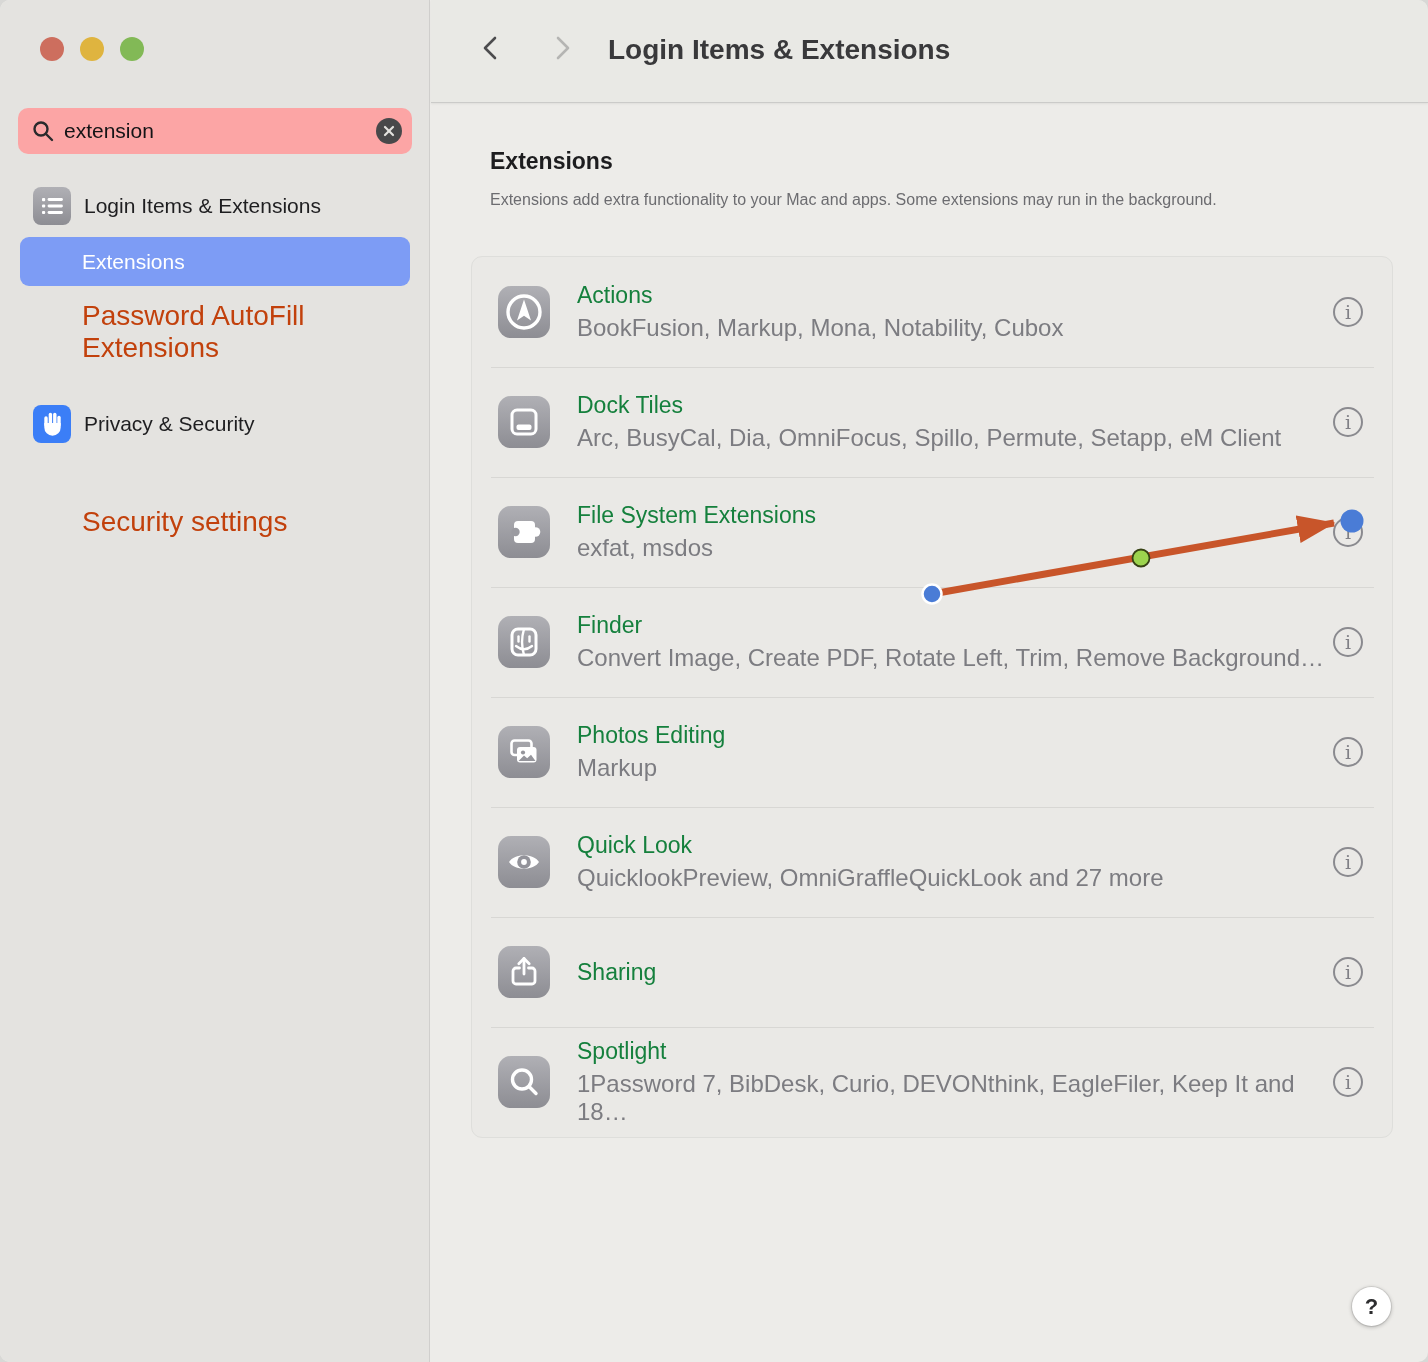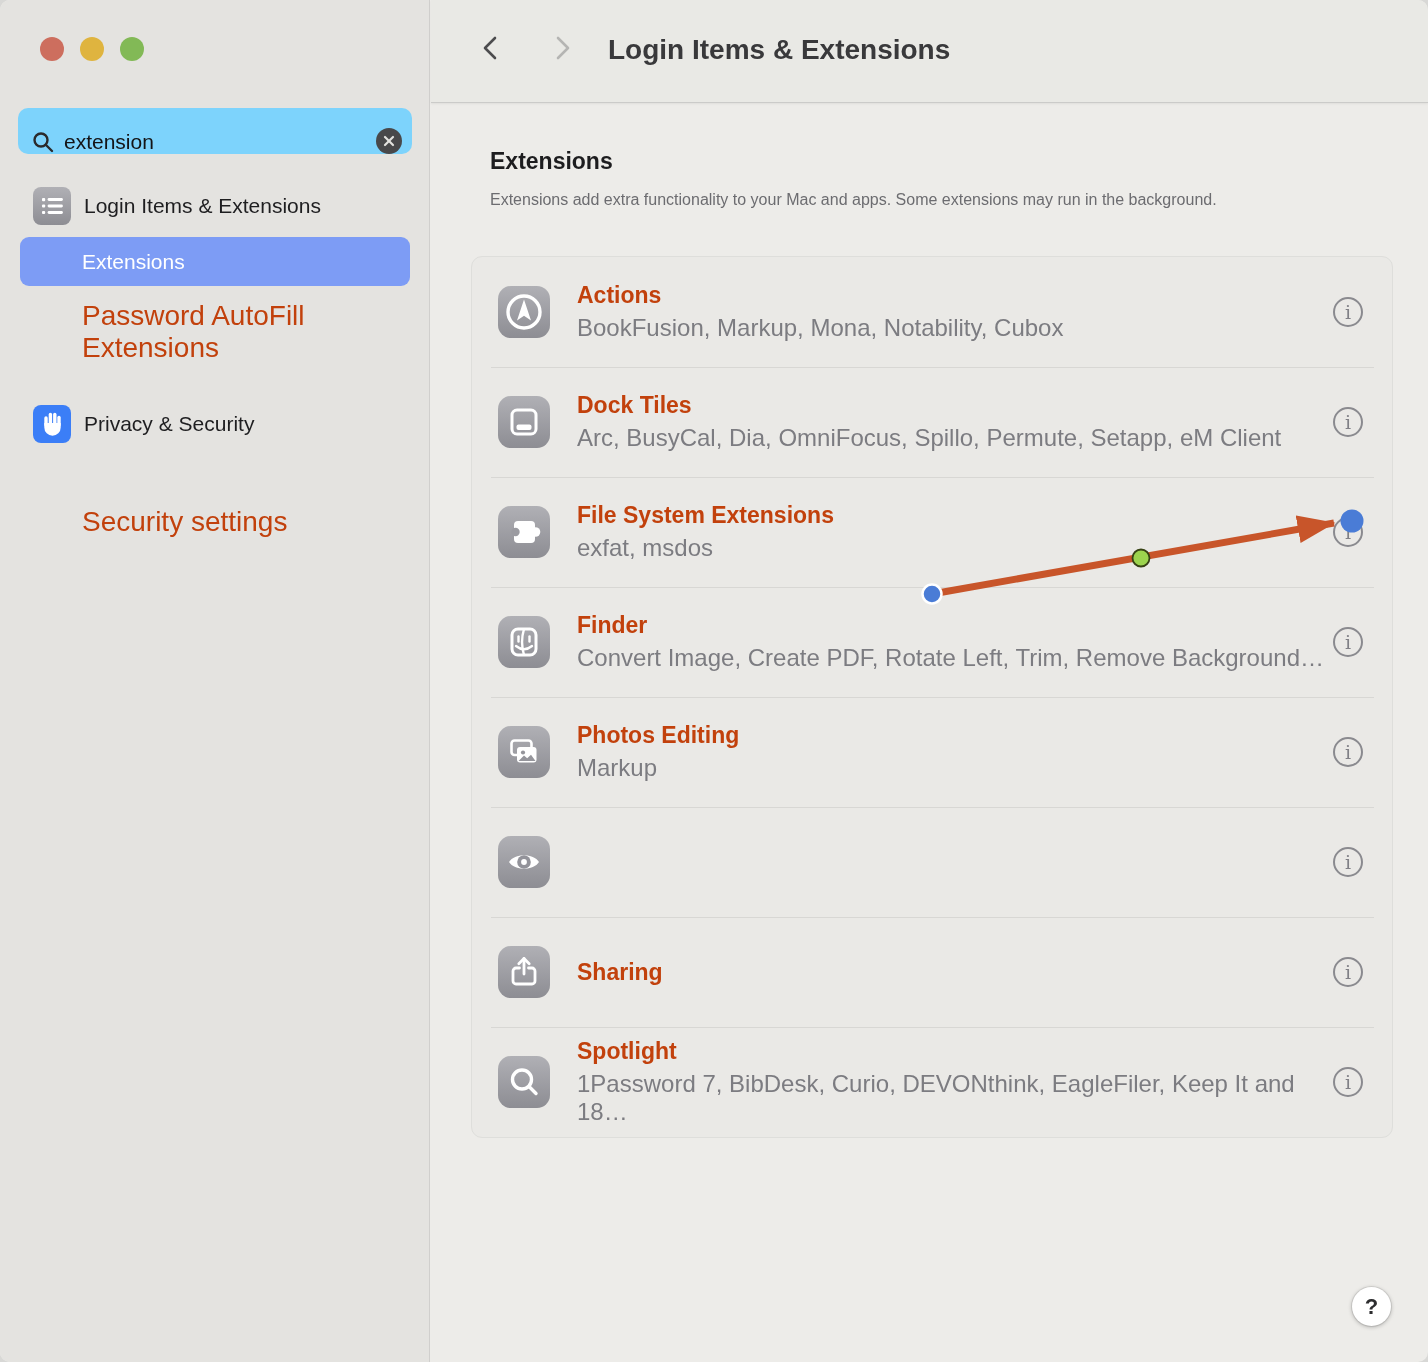--- a/index.html
+++ b/index.html
@@ -12,21 +12,21 @@
   
   .sidebar { position:absolute; left:0; top:0; width:430px; height:100%;
              background:#e4e3e0; border-right:1px solid #d0cfcd; }
   .traffic { position:absolute; left:40px; top:37px; display:flex; gap:16px; }
   .tl { width:24px; height:24px; border-radius:50%; }
   .tl.red    { background:var(--traffic_red); }
   .tl.yellow { background:var(--traffic_yellow); }
   .tl.green  { background:var(--traffic_green); }
 
   .search { position:absolute; left:18px; top:108px; width:394px; height:46px;
-            background:#7dd3fc; border-radius:10px; display:flex; align-items:flex-end;
+            background:#fca5a5; border-radius:10px; display:flex; align-items:center;
             padding:0 10px 0 13px; }
   .search input { flex:1; border:0; outline:0; background:transparent;
                   font-size:21px; font-weight:500; color:#141416; min-width:0;
                   font-family:"Liberation Sans","DejaVu Sans",sans-serif; }
   .search .mag { margin-right:9px; flex:0 0 auto; display:block; }
   .clear-btn { flex:0 0 auto; width:26px; height:26px; border-radius:50%;
                background:#48484a; display:grid; place-items:center; cursor:pointer; }
 
   .side-group-icon { position:absolute; left:33px; width:38px; height:38px;
                      border-radius:8px; }
@@ -57,21 +57,21 @@
 
   .card { position:absolute; left:40px; top:152px; width:922px;
           background:#eae9e6; border:1px solid #dededb; border-radius:11px; }
   .row { position:relative; height:110px; display:flex; align-items:center;
          padding-left:26px; }
   .row + .row::before { content:""; position:absolute; left:19px; right:18px; top:0;
                         height:1px; background:#d8d7d4; }
   .row-icon { width:52px; height:52px; border-radius:13px; flex:0 0 auto;
               margin-right:27px; }
   .row-text { display:flex; flex-direction:column; gap:5px; }
-  .row-title { font-size:23px; font-weight:700; color:#c2410c; }
+  .row-title { font-size:23px; font-weight:400; color:#15803d; }
   .row-sub { font-size:24px; color:#7c7c81; }
   .info-btn { margin-left:auto; margin-right:29px; width:30px; height:30px;
               border:2px solid #8a8a8f; border-radius:50%; display:grid;
               place-items:center; color:#80808 6; color:#808086; cursor:pointer;
               font-family:"DejaVu Serif","Liberation Serif",serif;
               font-size:19px; line-height:1; flex:0 0 auto; }
 
   .help-btn { position:absolute; left:1352px; top:1287px; width:39px; height:39px;
               border-radius:50%; background:#ffffff;
               box-shadow:0 0 0 1px rgba(0,0,0,0.08), 0 1px 4px rgba(0,0,0,0.28);
@@ -237,20 +237,24 @@
       </div>
 
       <div class="row">
         <div class="row-icon tile-grad">
           <svg width="52" height="52" viewBox="0 0 52 52">
             <path d="M11 26 C16.5 17 35.5 17 41 26 C35.5 35 16.5 35 11 26 Z" fill="#ffffff"></path>
             <circle cx="26" cy="26" r="6.8" fill="#93939a"></circle>
             <circle cx="26" cy="26" r="2.9" fill="#ffffff"></circle>
           </svg>
         </div>
+        <div class="row-text">
+          <div class="row-title">Quick Look</div>
+          <div class="row-sub">QuicklookPreview, OmniGraffleQuickLook and 27 more</div>
+        </div>
         <div class="info-btn">i</div>
       </div>
 
       <div class="row">
         <div class="row-icon tile-grad">
           <svg width="52" height="52" viewBox="0 0 52 52">
             <path d="M21.5 22 h-3.5 a3 3 0 0 0 -3 3 v10 a3 3 0 0 0 3 3 h16 a3 3 0 0 0 3 -3 v-10 a3 3 0 0 0 -3 -3 h-3.5" fill="none" stroke="#ffffff" stroke-width="2.8" stroke-linecap="round"></path>
             <line x1="26" y1="28" x2="26" y2="12.5" stroke="#ffffff" stroke-width="2.8" stroke-linecap="round"></line>
             <polyline points="20.8,17.7 26,12.5 31.2,17.7" fill="none" stroke="#ffffff" stroke-width="2.8" stroke-linecap="round" stroke-linejoin="round"></polyline>
           </svg>

